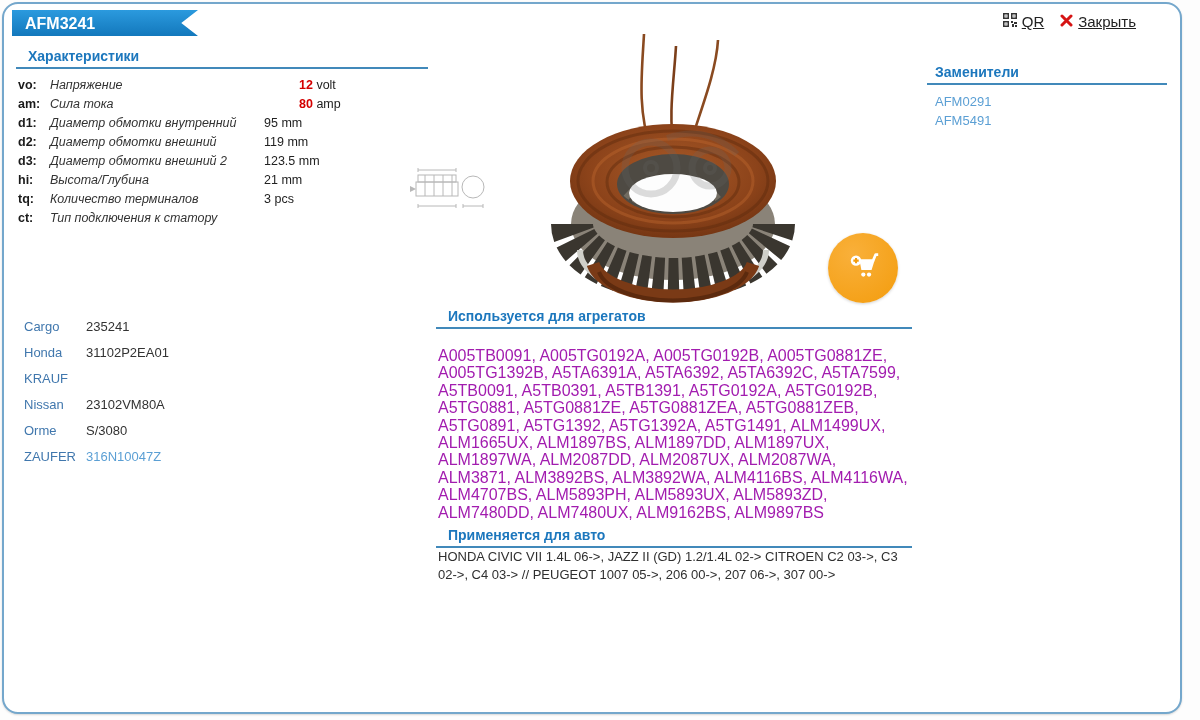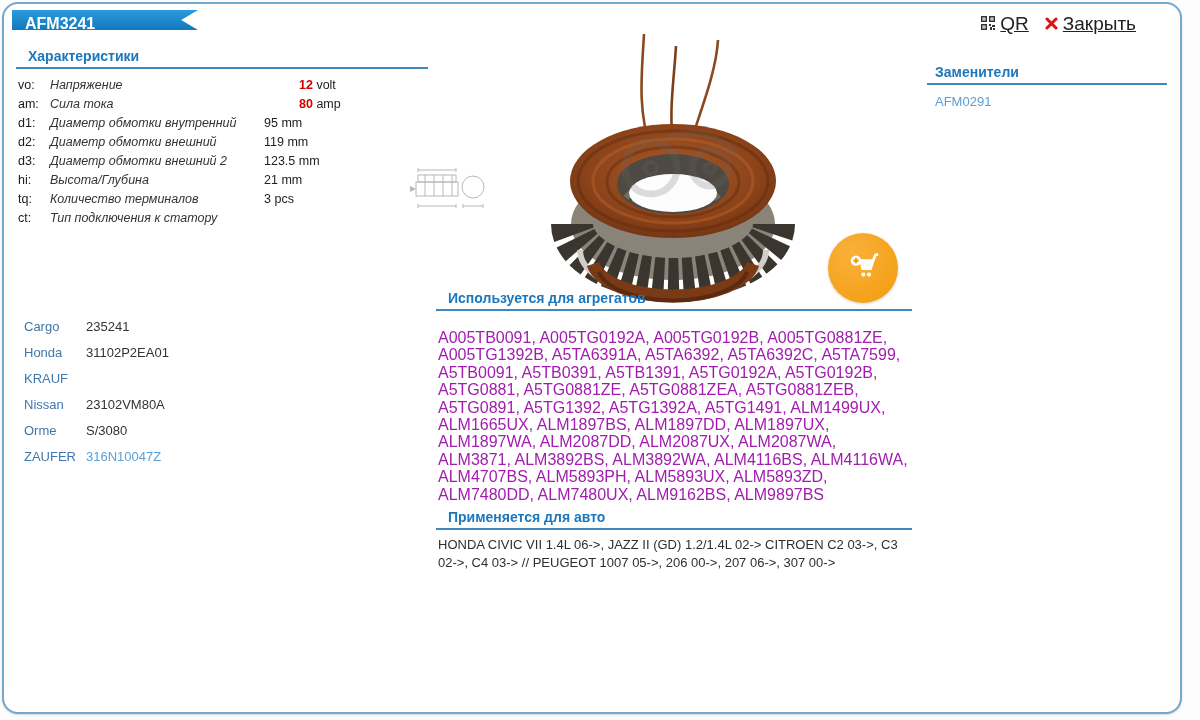--- a/index.html
+++ b/index.html
@@ -1,35 +1,35 @@
 <!DOCTYPE html>
 <html><head>
 <meta charset="utf-8">
 <style>
   html,body{margin:0;padding:0;background:#fdfdfd;width:1200px;height:720px;overflow:hidden;
     font-family:"Liberation Sans", sans-serif;}
   .card{position:absolute;left:2px;top:2px;width:1176px;height:708px;background:#fff;
     border:2px solid #74a7cc;border-radius:16px;box-shadow:0 1px 2px rgba(0,0,0,.15);}
   
-  .ribbon{position:absolute;left:8px;top:6px;width:186px;height:20px;
+  .ribbon{position:absolute;left:8px;top:6px;width:186px;height:26px;
     background:linear-gradient(#2b9ade,#1378bc);
     clip-path:polygon(0 0,100% 0,91% 50%,100% 100%,0 100%);
     color:#fff;font-weight:bold;font-size:16px;line-height:27px;padding-left:13px;box-sizing:border-box;}
   
-  .toplinks{position:absolute;right:44px;top:9px;display:flex;align-items:center;gap:16px;font-size:19px;}
+  .toplinks{position:absolute;right:44px;top:9px;display:flex;align-items:center;gap:16px;font-size:15px;}
   .tlink{display:flex;align-items:center;gap:5px;color:#222;cursor:pointer;}
   .tlink .txt{text-decoration:underline;}
   
   .sect-h{color:#1c77bd;font-weight:bold;font-size:14px;padding:0 0 3px 12px;
     border-bottom:2px solid #4189ba;}
   
   .char{position:absolute;left:12px;top:44px;width:412px;}
   .crows{padding-top:6px;}
   .crow{display:grid;grid-template-columns:34px 214px auto;height:19px;align-items:center;font-size:12.5px;}
-  .ccode{font-weight:normal;color:#1a1a1a;padding-left:2px;}
+  .ccode{font-weight:bold;color:#1a1a1a;padding-left:2px;}
   .cname{color:#333;font-style:italic;}
   .cval{color:#222;}
   .vnum{color:#222;}
   .vnum.hl{color:#d40000;font-weight:bold;margin-left:35px;}
   
   .subs{position:absolute;left:923px;top:60px;width:240px;}
   .subs .sect-h{padding-left:8px;}
   .subs-list{padding:7px 0 0 8px;}
   .subs-list .sub{color:#5b9fd4;font-size:13px;line-height:19px;cursor:pointer;}
   
@@ -40,24 +40,24 @@
     display:flex;align-items:center;justify-content:center;box-shadow:0 1px 3px rgba(0,0,0,.18);}
   
   .crosses{position:absolute;left:12px;top:304px;width:412px;}
   .xrows{padding-top:9px;display:flex;flex-direction:column;gap:7px;}
   .xrow{display:grid;grid-template-columns:62px auto;font-size:13px;line-height:19px;padding-left:8px;}
   .xbrand{color:#4077ad;cursor:pointer;}
   .xparts{color:#333;max-width:292px;}
   .xparts .lnk{color:#5b9fd4;cursor:pointer;}
   .xparts .pln{color:#333;}
   
-  .midcol{position:absolute;left:432px;top:286px;width:476px;}
+  .midcol{position:absolute;left:432px;top:304px;width:476px;}
   .agg-text{font-size:16px;line-height:17.4px;color:#a21caf;padding:18px 0 0 2px;}
   .veh{margin-top:6px;}
-  .veh-text{font-size:13px;line-height:17.5px;color:#2f2f2f;padding:6px 0 0 2px;}
+  .veh-text{font-size:13px;line-height:17.5px;color:#2f2f2f;padding:0 0 0 2px;}
 </style>
 </head>
 <body>
 
 <div class="card">
 
   <div class="ribbon">AFM3241</div>
 
   <div class="toplinks">
     <span class="tlink">
@@ -123,20 +123,21 @@
           <span class="cname">Тип подключения к статору</span>
           <span class="cval"><span class="vnum"></span></span>
         </div>
       </div>
   </div>
 
   <div class="subs">
     <div class="sect-h">Заменители</div>
     <div class="subs-list" id="subs-list">
         <div class="sub">AFM0291</div>
+        <div class="sub">AFM5491</div>
       </div>
   </div>
 
   <div class="drawing">
     <svg width="78" height="54" viewBox="0 0 78 54" fill="none" stroke="#b8b8b8" stroke-width="1">
       <path d="M8 8 H46"></path>
         <path d="M8 6v4M46 6v4"></path>
       <rect x="8" y="13" width="38" height="7"></rect>
       <rect x="6" y="20" width="42" height="14"></rect>
       <path d="M15 13v21M24 13v21M33 13v21M42 13v21"></path>

